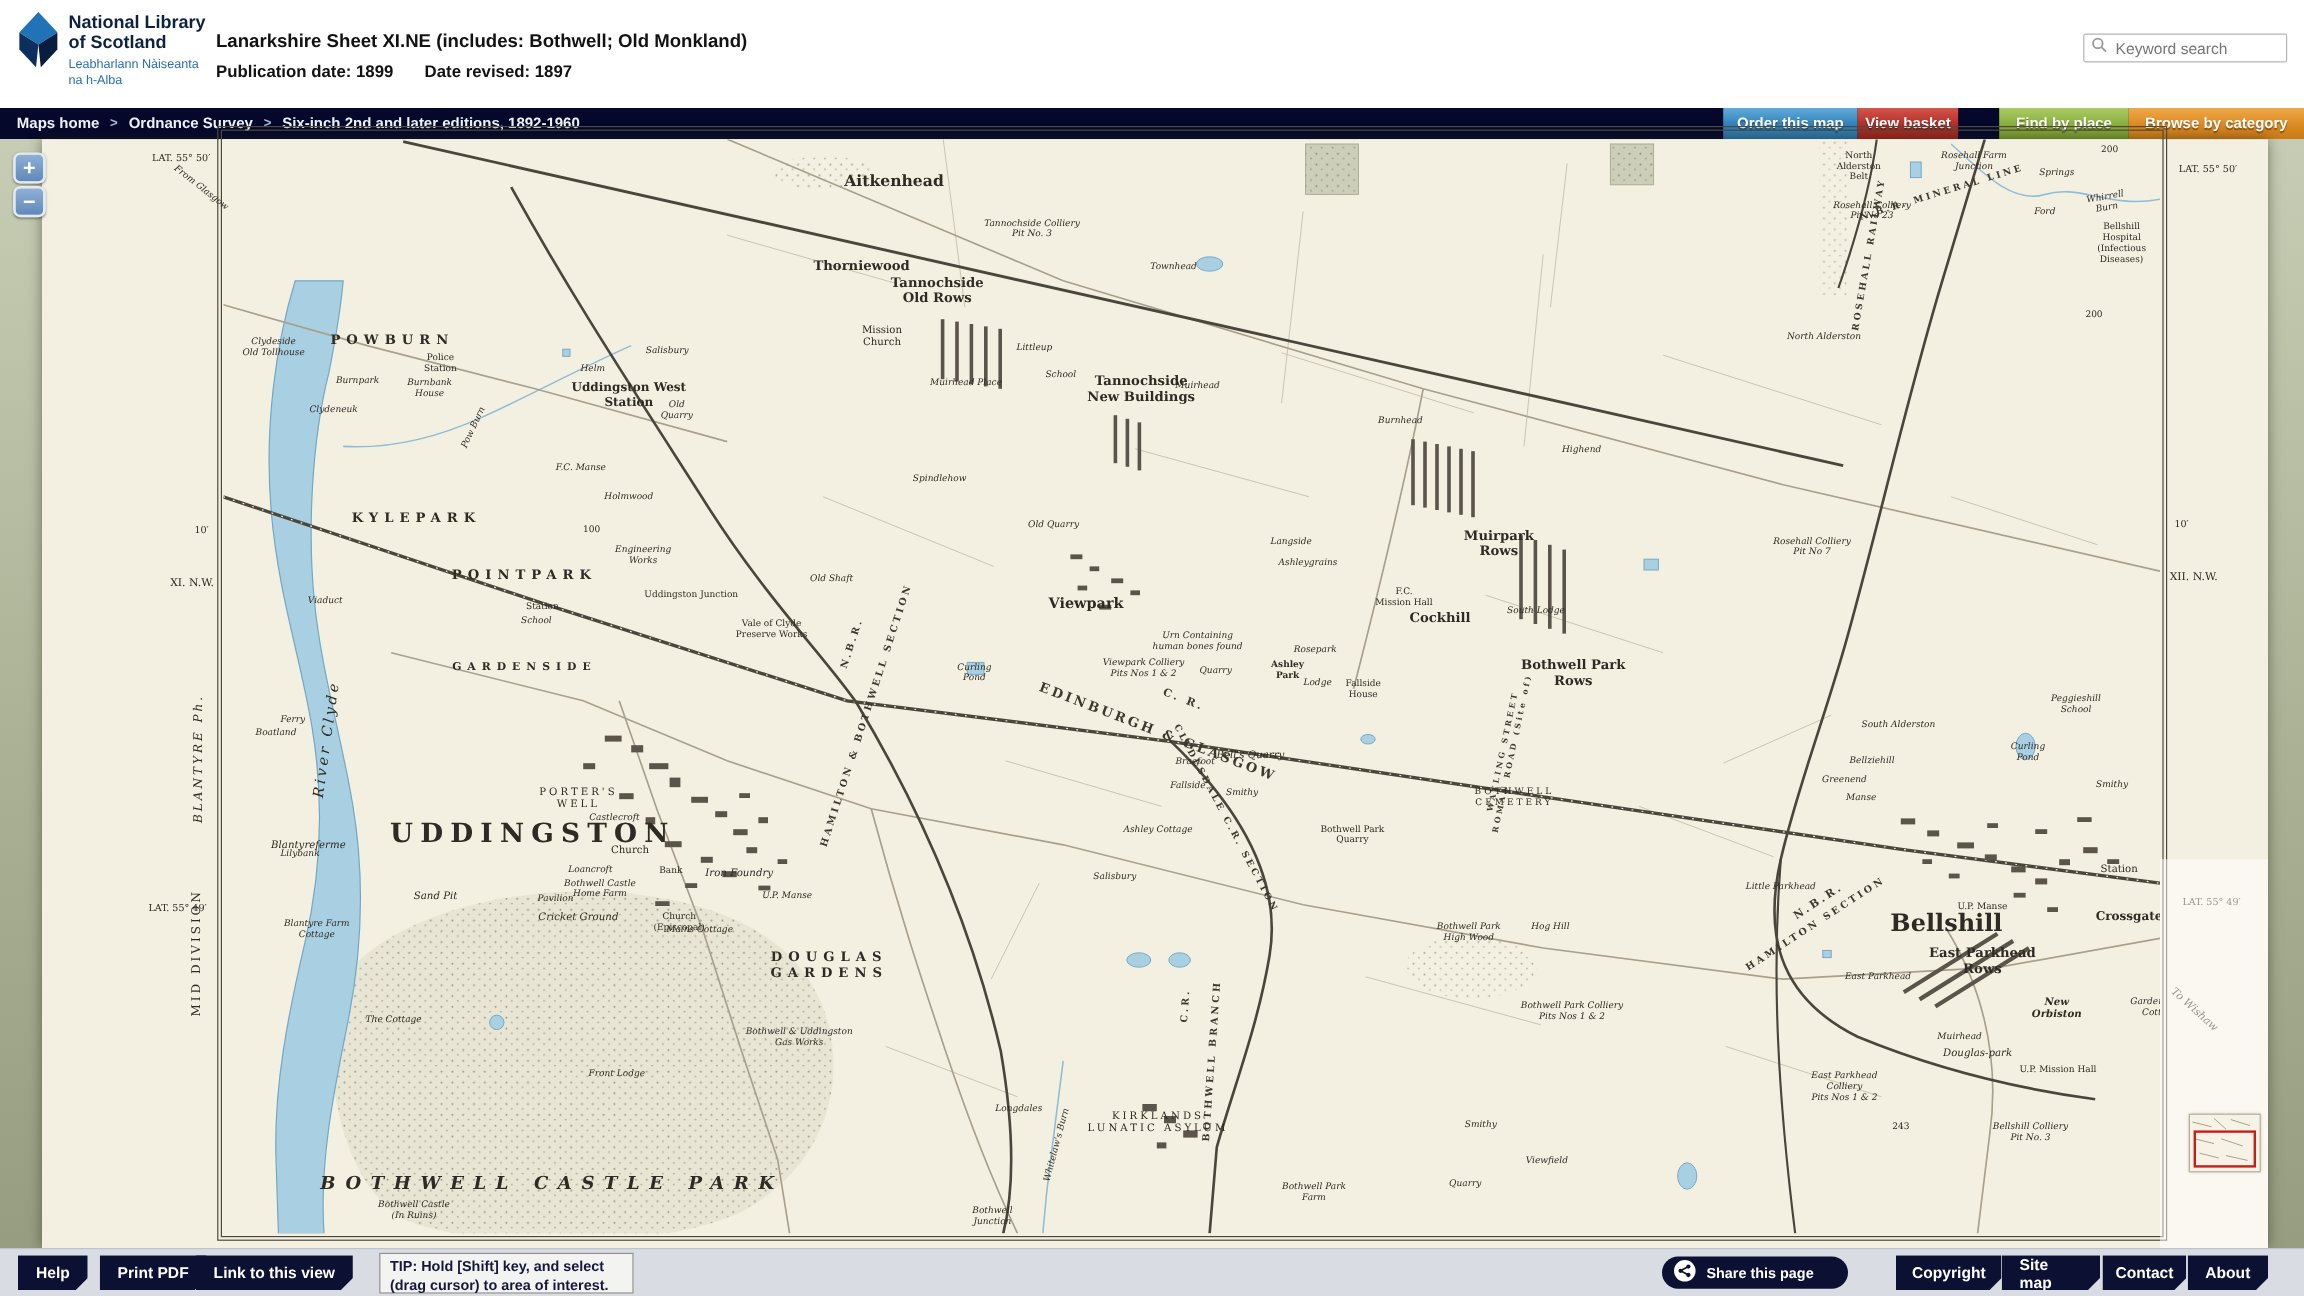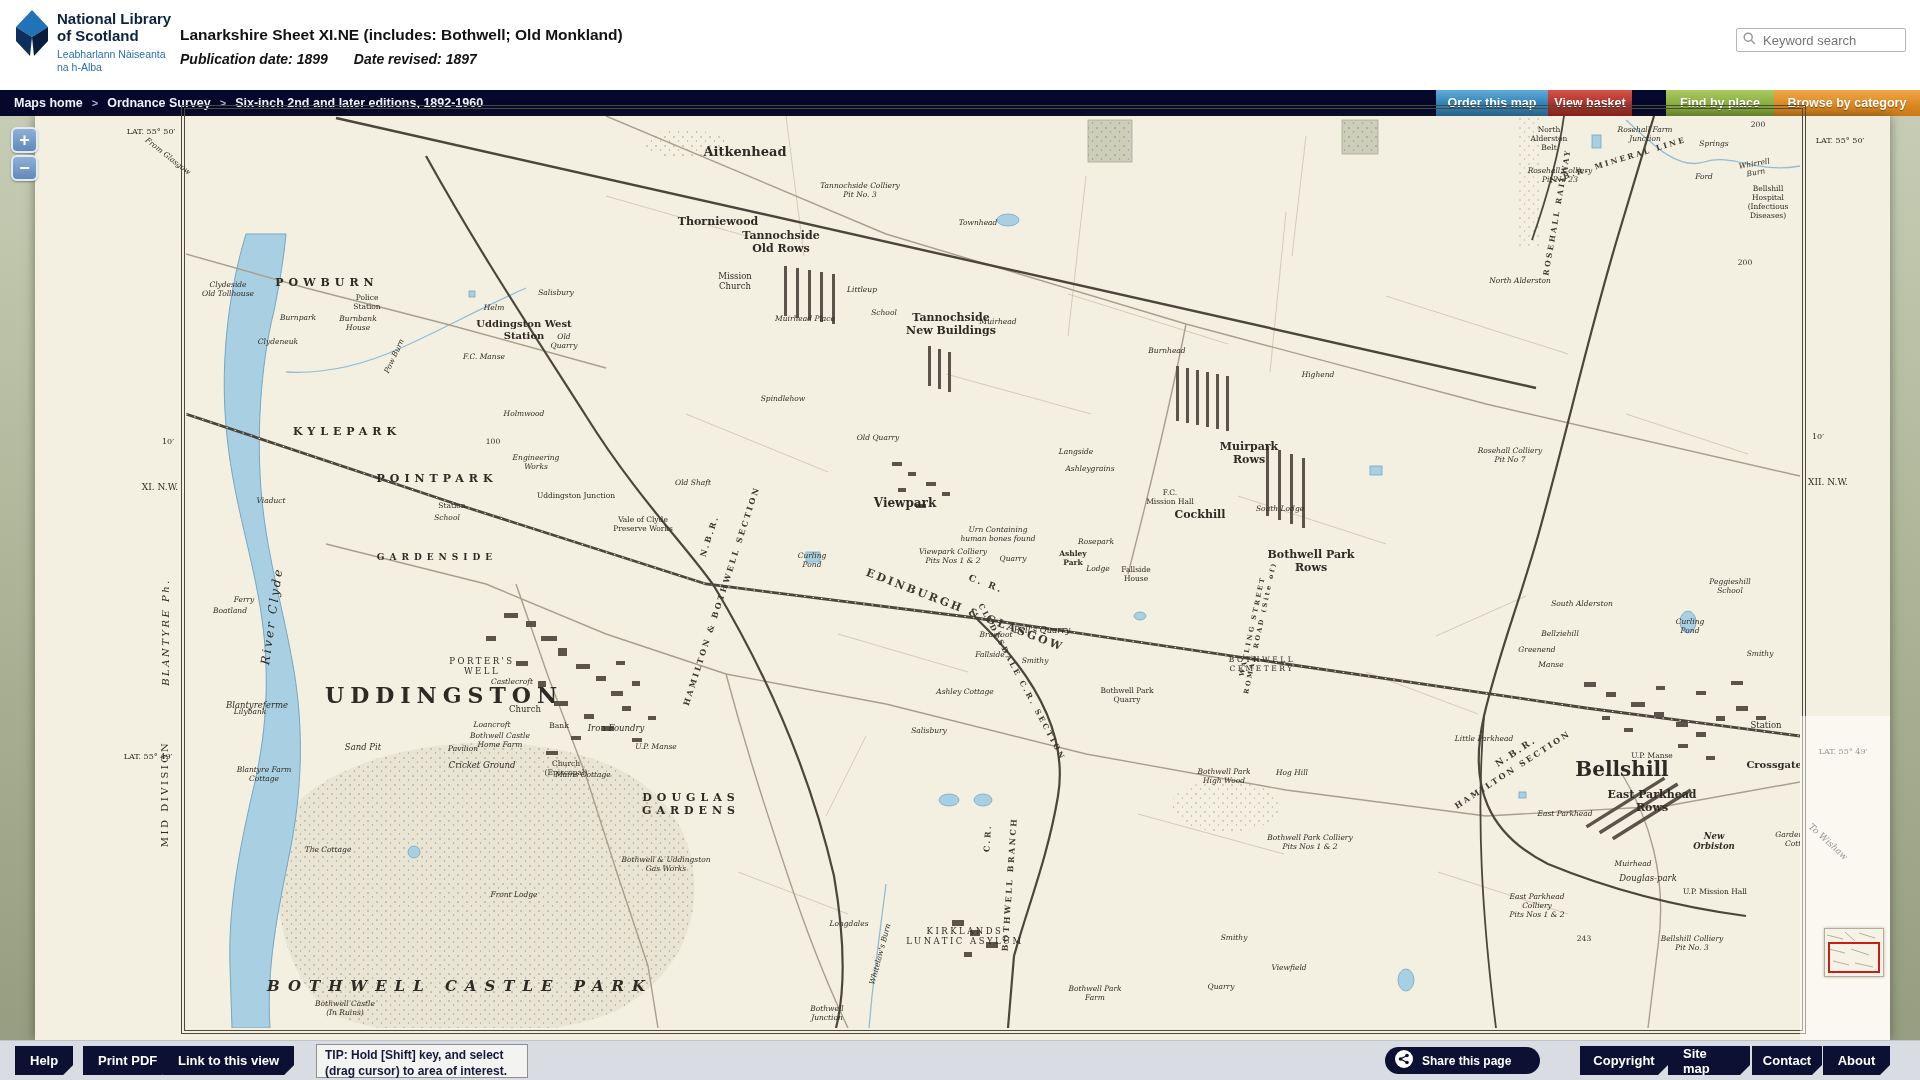--- a/index.html
+++ b/index.html
@@ -5,21 +5,21 @@
   html,body{margin:0;padding:0;width:1920px;height:1080px;overflow:hidden;
     font-family:"Liberation Sans",sans-serif;background:#fff;}
   
   .header{height:90px;position:relative;background:#fff;}
   .logo{position:absolute;left:16px;top:10px;display:flex;align-items:flex-start;}
   .logo-text{margin-left:9px;}
   .logo-en{font-size:15px;font-weight:700;color:#0d2240;line-height:1.15;}
   .logo-ga{font-size:10.5px;color:#2b6fb3;line-height:1.3;margin-top:3px;}
   .title-block{position:absolute;left:180px;top:26px;}
   .map-title{font-size:15.5px;font-weight:700;color:#121212;}
-  .map-subtitle{font-size:14px;font-weight:700;color:#121212;margin-top:7px;font-style:italic;}
+  .map-subtitle{font-size:14px;font-weight:700;color:#121212;margin-top:7px;}
   .map-subtitle span{margin-right:26px;}
   .search-box{position:absolute;right:14px;top:28px;width:170px;height:24px;border:1px solid #b5b5b5;
     border-radius:2px;background:#fff;display:flex;align-items:center;padding:0 6px;gap:5px;box-sizing:border-box;}
   .search-box input{border:none;outline:none;font-size:13px;color:#444;width:100%;font-family:inherit;background:transparent;}
   
   .crumb-bar{height:26px;background:#05082a;display:flex;align-items:stretch;color:#fff;}
   .crumbs{display:flex;align-items:center;gap:9px;padding-left:14px;font-size:12.5px;font-weight:700;flex:1;}
   .crumb{color:#eef3fb;cursor:pointer;}
   .crumb-sep{color:#a9b8d6;font-size:11px;}
   .nav-btn{display:flex;align-items:center;justify-content:center;font-size:12.5px;font-weight:700;color:#fff;
@@ -304,21 +304,21 @@
           <div class="lbl xs it" style="left: 378px; top: 225px;">Old
 Quarry</div>
           <div class="lbl xs it" style="left: 370px; top: 176px;">Salisbury</div>
           <div class="lbl xs it" style="left: 338px; top: 297px;">Holmwood</div>
           <div class="lbl xs it" style="left: 350px; top: 346px;">Engineering
 Works</div>
           <div class="lbl xs" style="left: 390px; top: 379px;">Uddingston Junction</div>
           <div class="lbl xs" style="left: 266px; top: 389px;">Station</div>
           <div class="lbl xs it" style="left: 261px; top: 401px;">School</div>
           <div class="lbl xs it" style="left: 85px; top: 384px;">Viaduct</div>
-          <div class="lbl xs it" style="left: 298px; top: 240px;">F.C. Manse</div>
+          <div class="lbl xs it" style="left: 298px; top: 273px;">F.C. Manse</div>
           <div class="lbl sm sp" style="left: 296px; top: 550px;">PORTER'S
 WELL</div>
           <div class="lbl xs it" style="left: 326px; top: 565px;">Castlecroft</div>
           <div class="lbl sm" style="left: 339px; top: 593px;">Church</div>
           <div class="lbl xs it" style="left: 306px; top: 608px;">Loancroft</div>
           <div class="lbl xs it" style="left: 314px; top: 624px;">Bothwell Castle
 Home Farm</div>
           <div class="lbl xs it" style="left: 277px; top: 632px;">Pavilion</div>
           <div class="lbl sm it" style="left: 296px; top: 649px;">Cricket Ground</div>
           <div class="lbl sm it" style="left: 177px; top: 631px;">Sand Pit</div>

